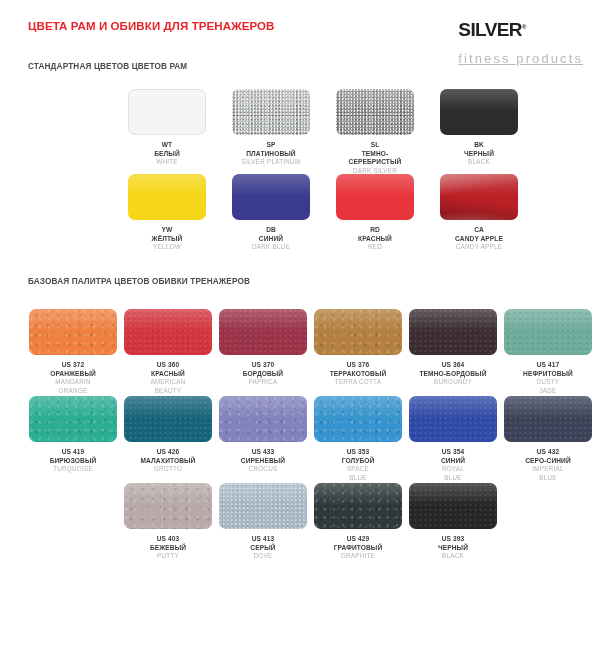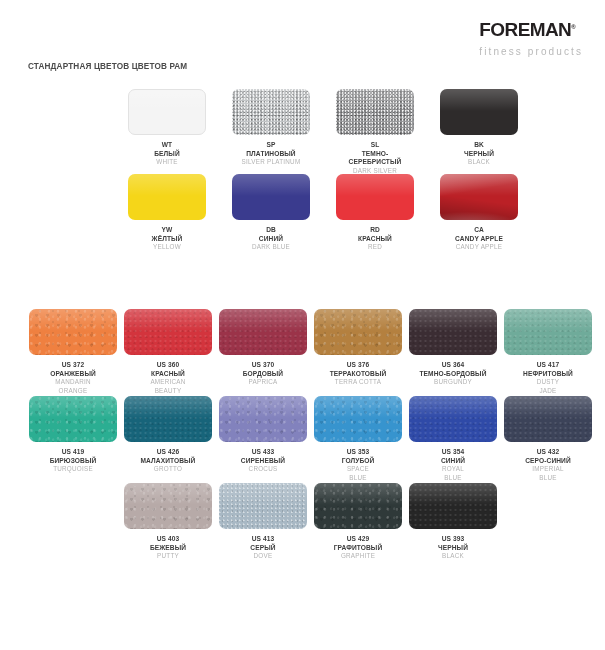--- a/index.html
+++ b/index.html
@@ -19,22 +19,22 @@
     color:#e8242a; white-space:nowrap;
   }
   .logo { position:absolute; right:22px; top:18px; text-align:left; }
   .logo-word {
     font-size:19px; font-weight:bold; letter-spacing:-0.6px;
     color:#231f20; line-height:19px; position:relative; display:inline-block;
     font-family:"Liberation Sans", sans-serif;
   }
   .logo-reg { font-size:6px; vertical-align:super; font-weight:bold; }
   .logo-sub {
-    font-size:10px; color:#b9b9b9; letter-spacing:2.1px;
-    line-height:11px; margin-top:6px; font-weight:normal;
+    font-size:13px; color:#b9b9b9; letter-spacing:2.1px;
+    line-height:11px; margin-top:13px; font-weight:normal;text-decoration:underline;
   }
 
   
   .section-title {
     position:absolute; left:28px;
     font-size:8.2px; font-weight:bold; color:#4a4a4a;
     letter-spacing:0.15px; white-space:nowrap;
   }
   #frames-section-title { top:62px; }
   #uphol-section-title  { top:277px; }
@@ -126,23 +126,24 @@
     background:linear-gradient(180deg, rgba(255,255,255,.22), rgba(255,255,255,0));
     z-index:2;
   }
 </style>
 </head>
 <body>
 
 <div class="page">
 
   <div class="header">
+    <div class="main-title">ЦВЕТА РАМ И ОБИВКИ ДЛЯ ТРЕНАЖЕРОВ</div>
     <div class="logo">
       <div class="logo-word">
-        <span>FOREMAN</span><span class="logo-reg">®</span>
+        <span>SILVER</span><span class="logo-reg">®</span>
       </div>
       <div class="logo-sub">fitness products</div>
     </div>
   </div>
 
   <div id="frames-section-title" class="section-title">СТАНДАРТНАЯ ЦВЕТОВ ЦВЕТОВ РАМ</div>
 
   <div id="frames-row-1" class="grid">
       <div class="cell">
         <div class="swatch gloss framed" title="WT" style="background: rgb(244, 244, 244);"></div>
@@ -206,20 +207,21 @@
       <div class="cell">
         <div class="swatch gloss tex-candy" title="CA" style="background: rgb(187, 32, 38);"></div>
         <div class="labels">
           <div class="code">CA</div>
           <div class="ru" style="white-space: pre-line;">CANDY APPLE</div>
           <div class="en">CANDY APPLE</div>
         </div>
       </div>
     </div>
 
+  <div id="uphol-section-title" class="section-title">БАЗОВАЯ ПАЛИТРА ЦВЕТОВ ОБИВКИ ТРЕНАЖЕРОВ</div>
 
   <div id="uphol-row-1" class="grid">
       <div class="cell">
         <div class="swatch gloss tex-leather" title="US 372" style="background: rgb(239, 128, 64);"></div>
         <div class="labels">
           <div class="code">US 372</div>
           <div class="ru" style="white-space: pre-line;">ОРАНЖЕВЫЙ</div>
           <div class="en">MANDARIN
 ORANGE</div>
         </div>

